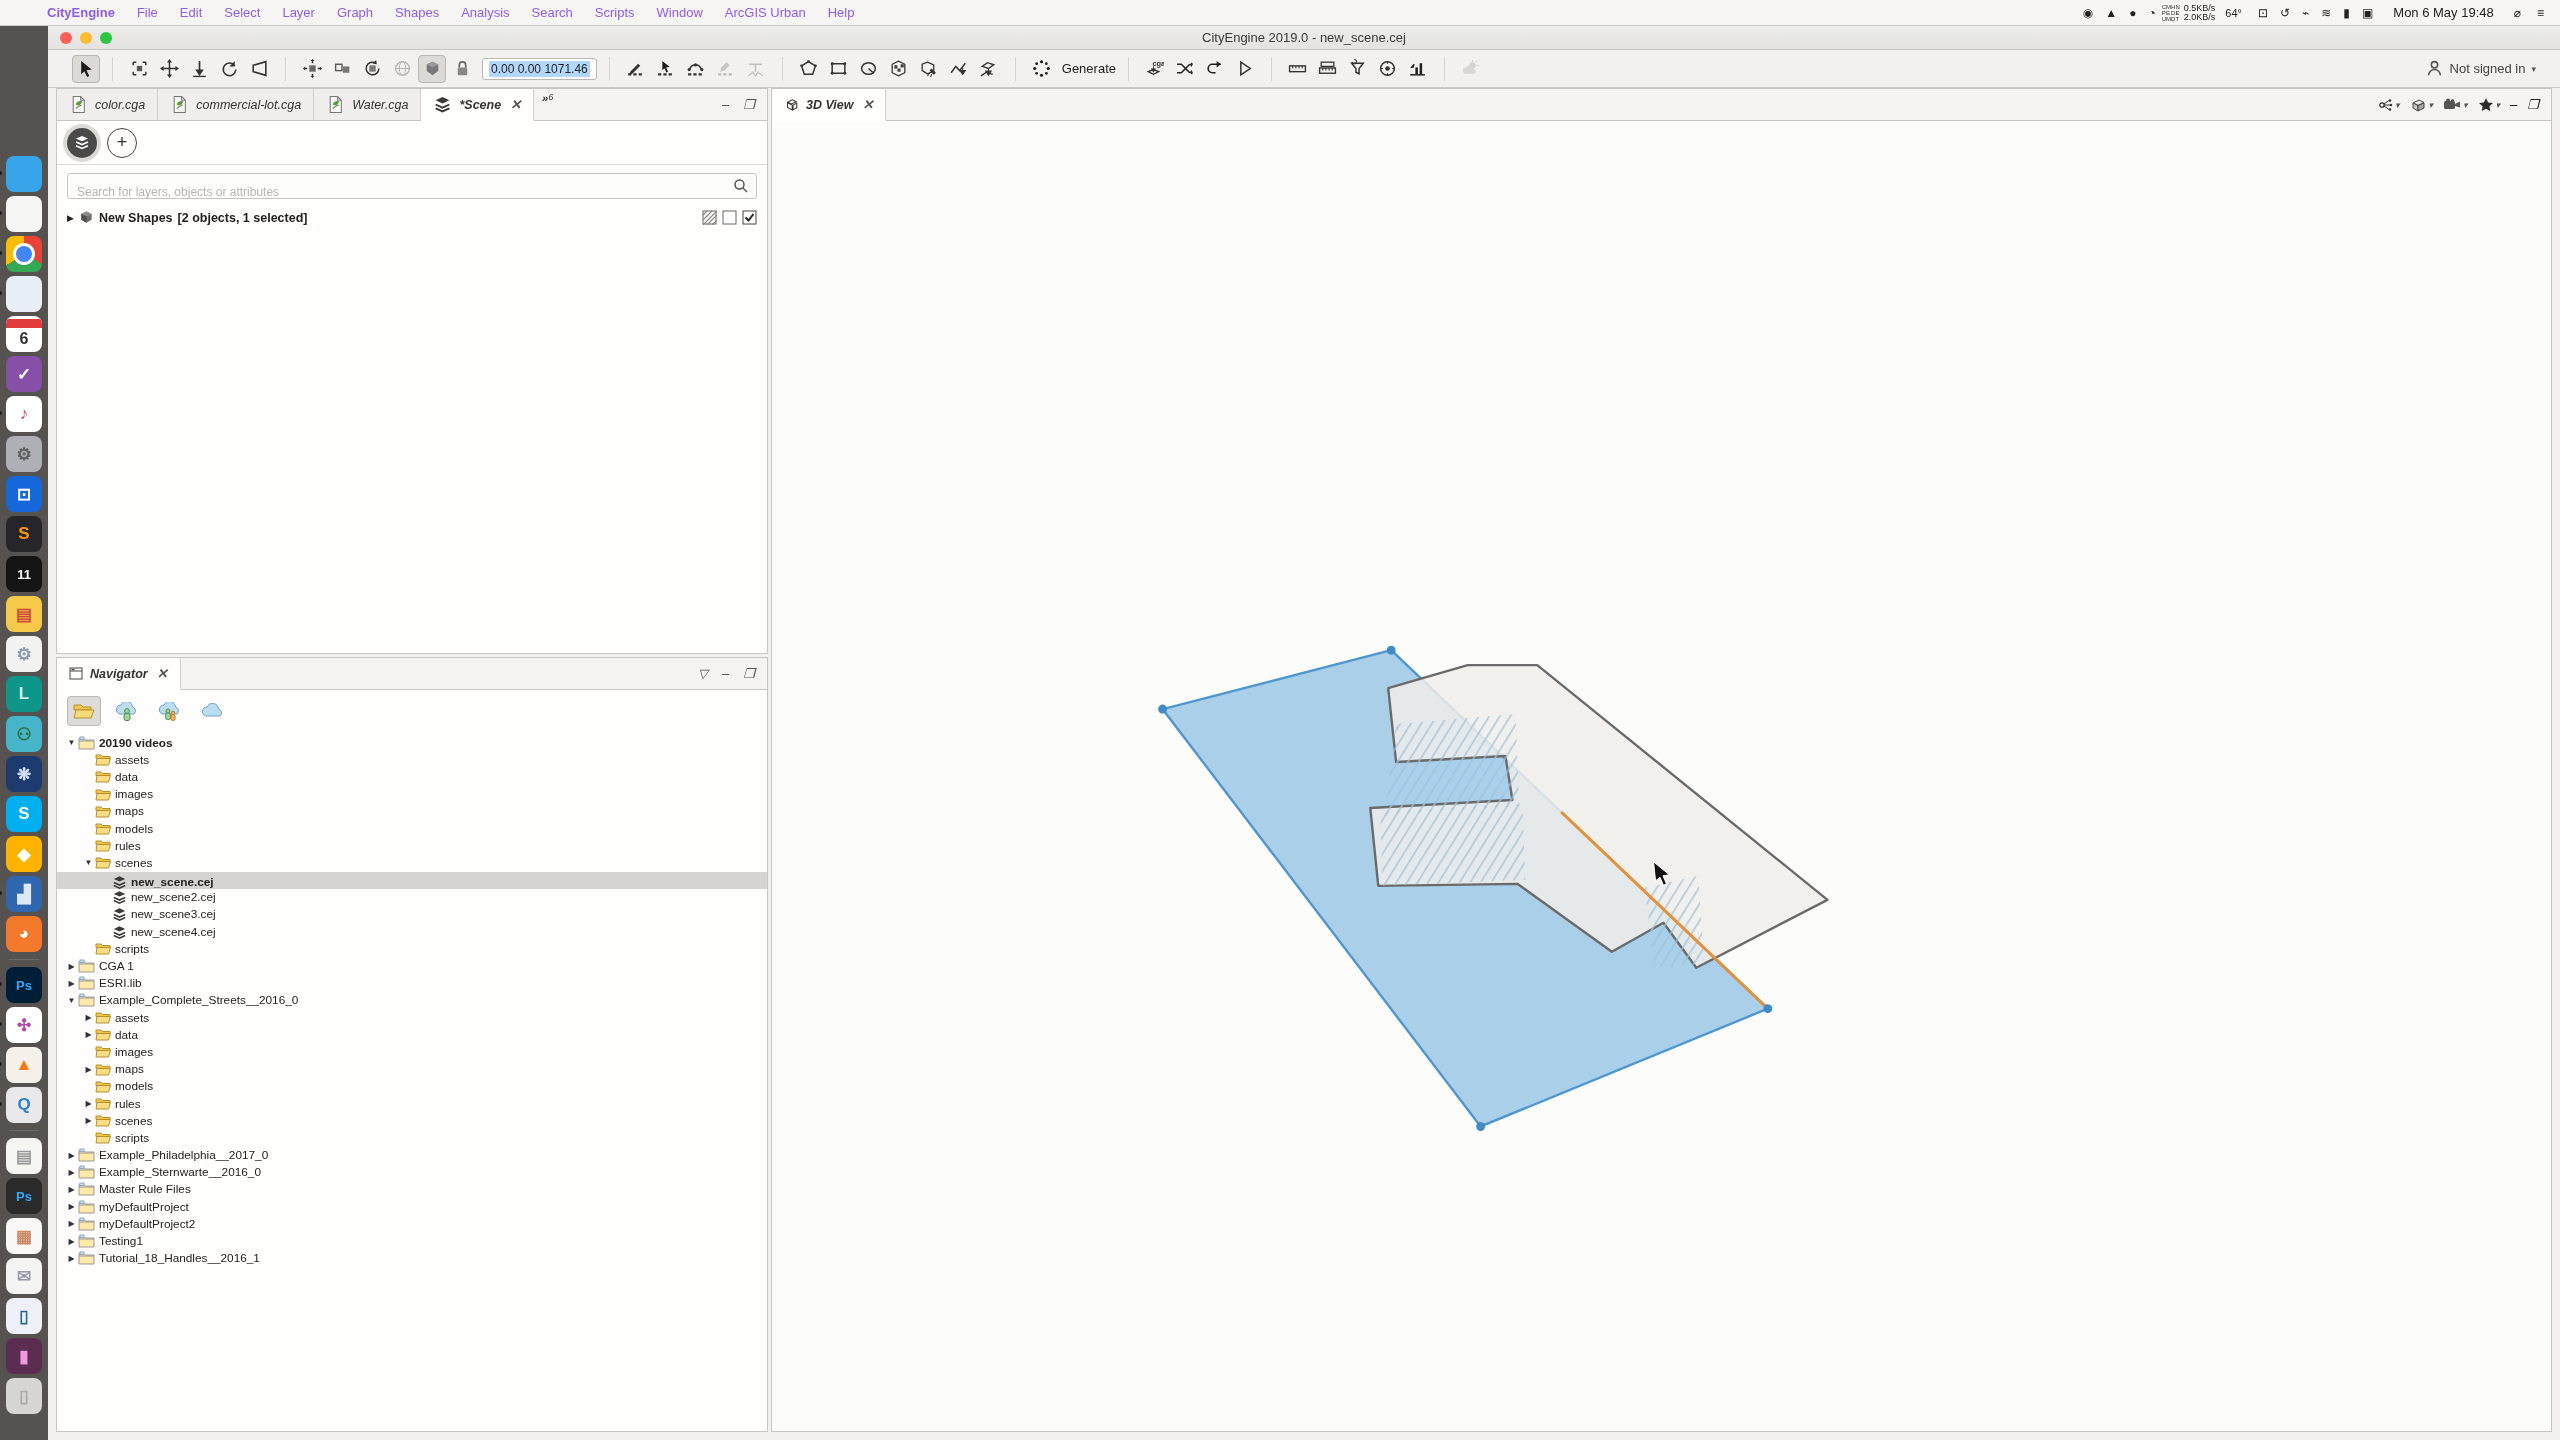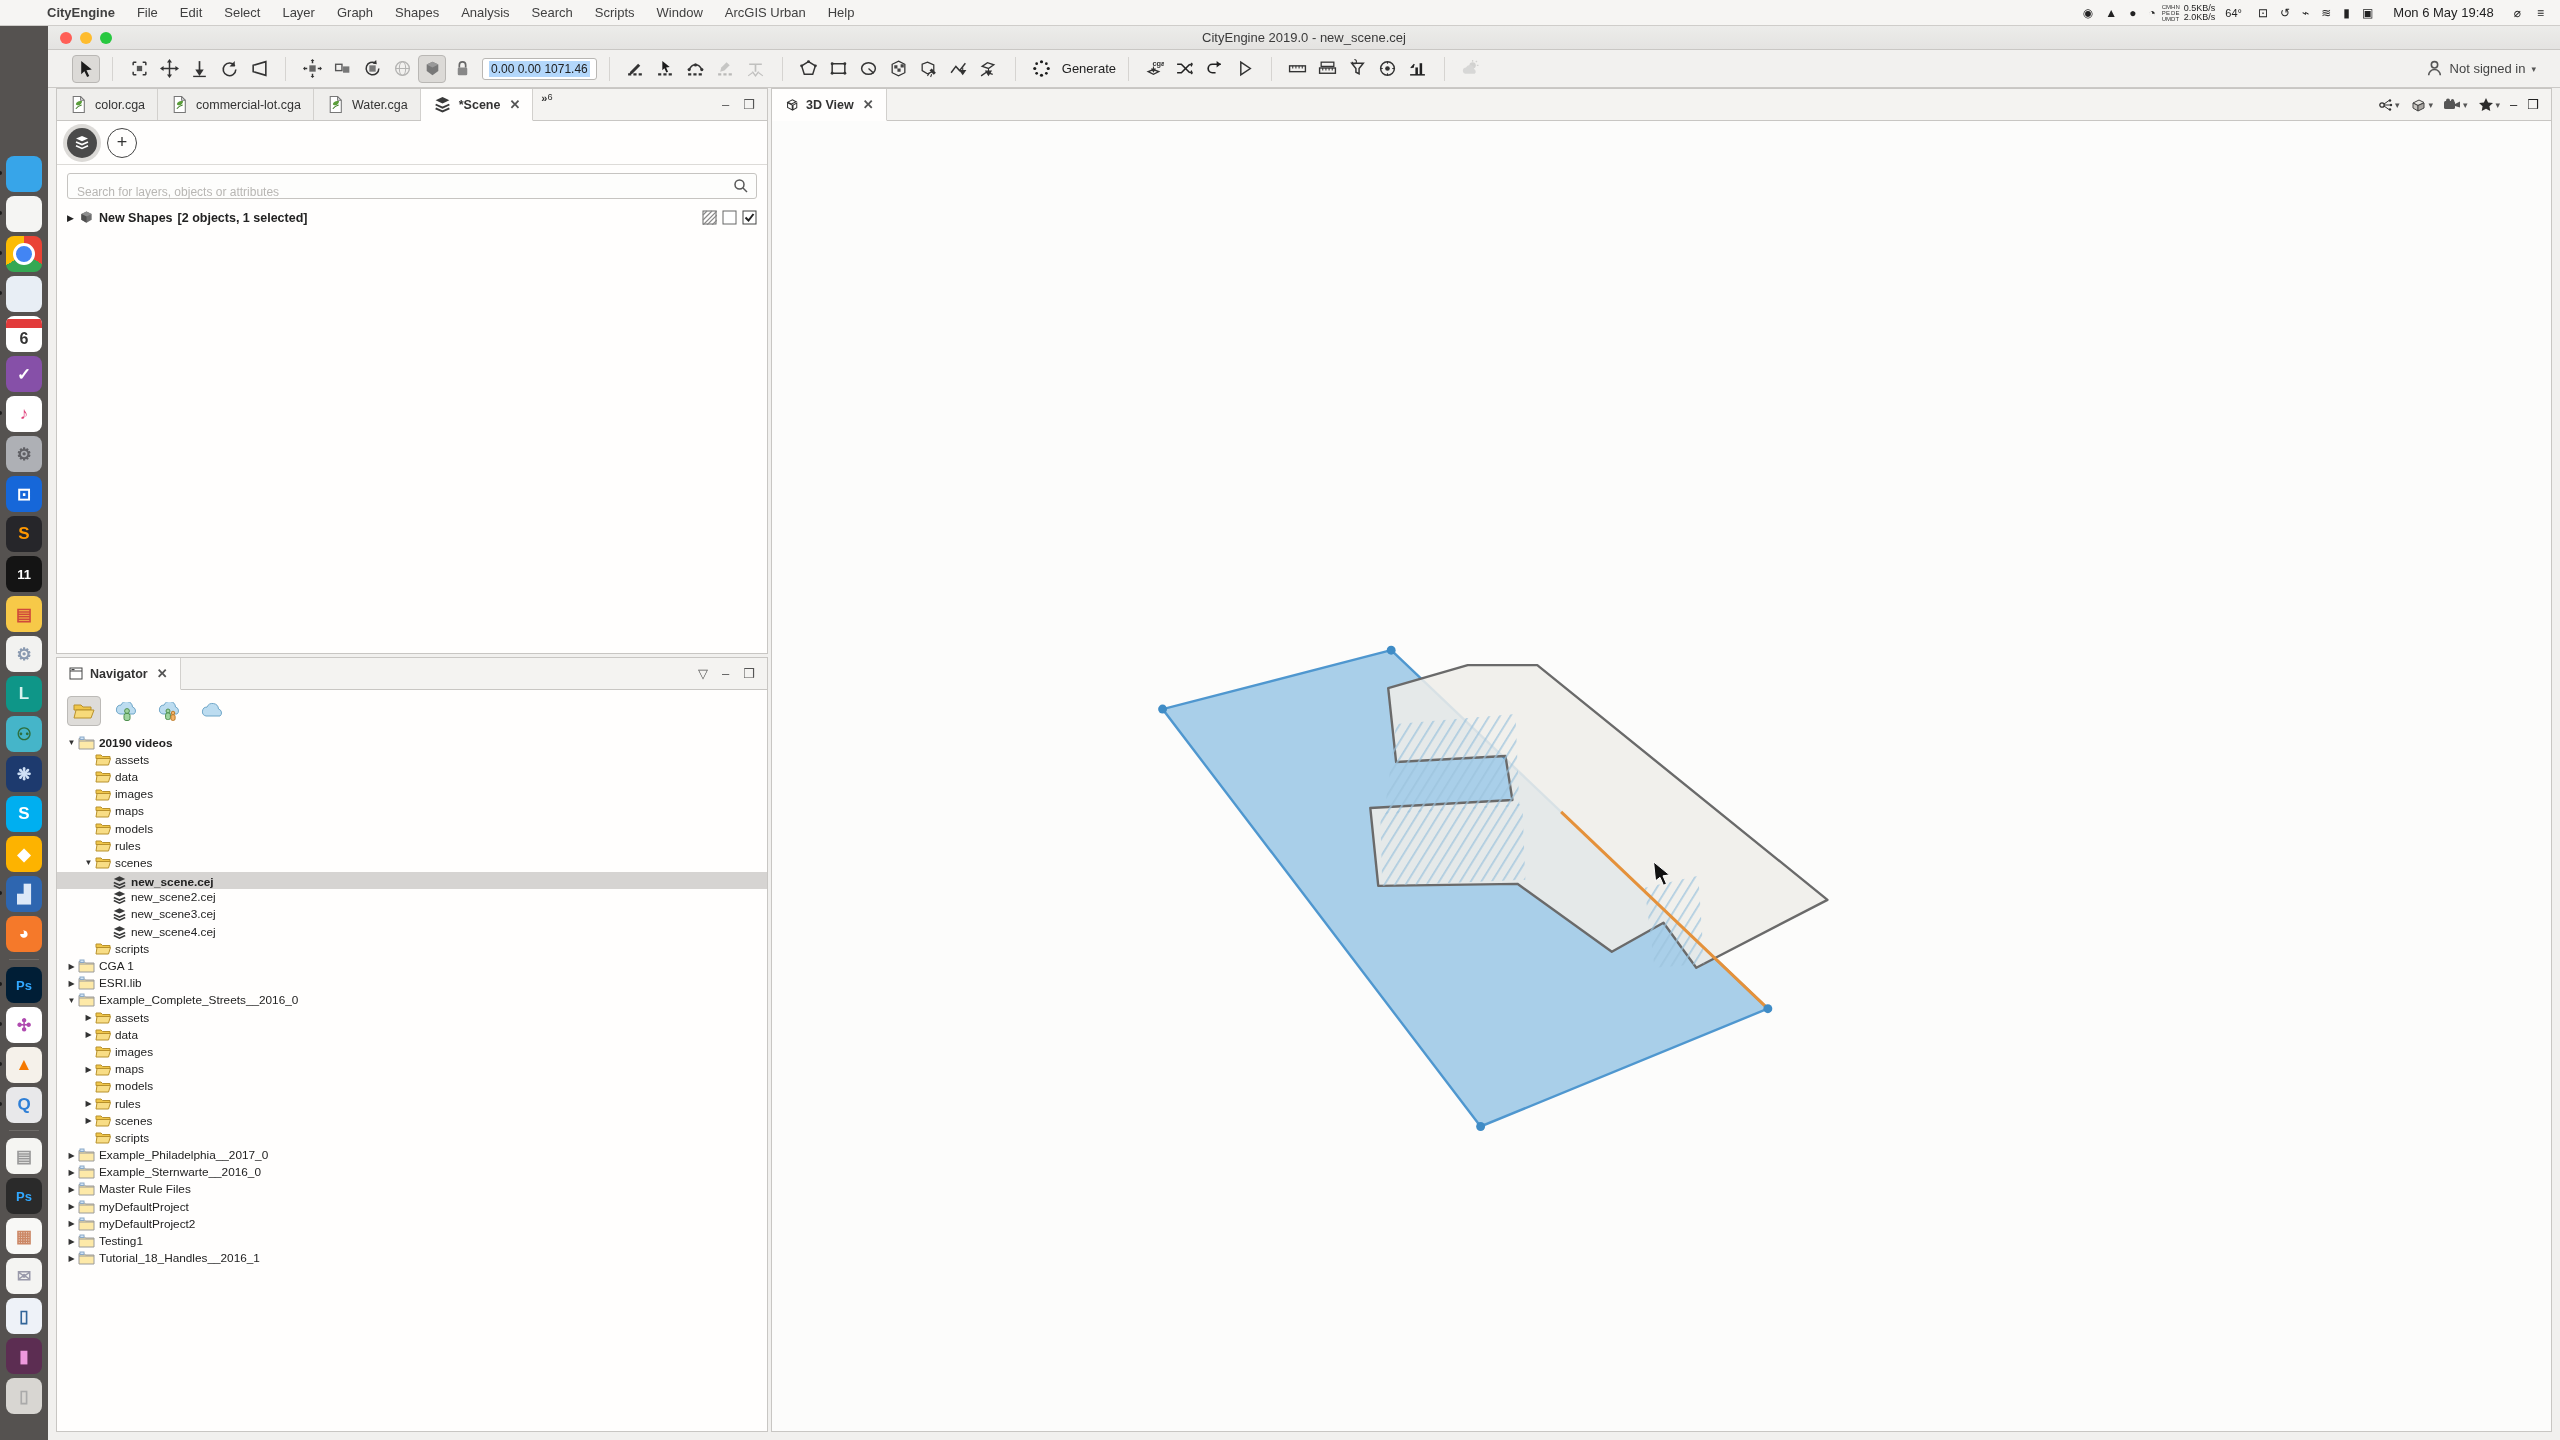--- a/index.html
+++ b/index.html
@@ -3,21 +3,21 @@
 <meta charset="utf-8">
 <style>
   * { margin:0; padding:0; box-sizing:border-box; }
   html,body { width:2560px; height:1440px; overflow:hidden; }
   body { font-family:"Liberation Sans", sans-serif; background:#444140; position:relative; font-size:12px; color:#222; }
 
   
   #menubar { position:absolute; left:0; top:0; width:2560px; height:26px; background:#f6f5f3; border-bottom:1px solid #cfcdca; display:flex; align-items:center; padding:0 10px; z-index:50; }
   .mb-left { display:flex; align-items:center; gap:2px; }
   .mb-apple { font-size:15px; padding:0 12px; }
-  .mb-item { padding:0 11px; font-size:13px; color:#404040; }
+  .mb-item { padding:0 11px; font-size:13px; color:#8b5cf6; }
   .mb-item.app { font-weight:bold; }
   .mb-right { margin-left:auto; display:flex; align-items:center; gap:4px; }
   .st-ic { font-size:12px; color:#222; padding:0 6px; display:flex; align-items:center; }
   .st-meter { font-size:6px; line-height:6px; color:#333; letter-spacing:0; display:flex; flex-direction:column; justify-content:center; }
   .st-net { font-size:9px; line-height:9px; color:#222; text-align:right; }
   .st-temp { font-size:11px; }
   .mb-clock { font-size:13px; padding:0 10px; white-space:nowrap; }
 
   
   #dock { position:absolute; left:0; top:26px; bottom:0; width:48px; background:#555250; z-index:40; display:flex; flex-direction:column; align-items:center; padding-top:128px; }
@@ -52,21 +52,21 @@
   .gen-label { font-size:13px; color:#222; margin-left:4px; }
   #signin { margin-left:auto; display:flex; align-items:center; gap:6px; font-size:13px; color:#444; padding-right:10px; }
   .caret { font-size:9px; color:#555; }
 
   
   #content { flex:1; display:flex; padding:0 8px 8px 8px; gap:3px; background:#f1f0ee; min-height:0; }
   #left-col { width:712px; display:flex; flex-direction:column; gap:3px; min-height:0; }
   .panel { background:#fffefd; border:1px solid #c8c6c3; display:flex; flex-direction:column; min-height:0; }
 
   
-  .tabbar { height:32px; background:#f4f3f1; border-bottom:1px solid #c8c6c3; display:flex; align-items:stretch; position:relative; flex:none; }
+  .tabbar { height:32px; background:#f4f3f1; border-bottom:1px solid #c8c6c3; display:flex; align-items:stretch; position:relative; flex:none;font-style:italic; }
   .tab { display:flex; align-items:center; gap:7px; padding:0 12px; font-size:12.5px; color:#333; border-right:1px solid #d2d0cd; background:#efeeec; }
   .tab.active { background:#fffefd; border-bottom:1px solid #fffefd; margin-bottom:-1px; font-weight:bold; }
   .tab .close { font-size:13px; color:#555; margin-left:2px; }
   .tab-overflow { display:flex; align-items:flex-start; padding:3px 8px; font-size:11px; color:#333; }
   .bar-btns { margin-left:auto; display:flex; align-items:center; gap:14px; padding-right:12px; color:#555; }
   .bar-btn { font-size:13px; line-height:1; }
 
   
   #scene-toolbar { height:44px; display:flex; align-items:center; gap:10px; padding:0 10px; border-bottom:1px solid #dddbd8; flex:none; }
   .circle-btn { width:30px; height:30px; border-radius:50%; display:flex; align-items:center; justify-content:center; }

